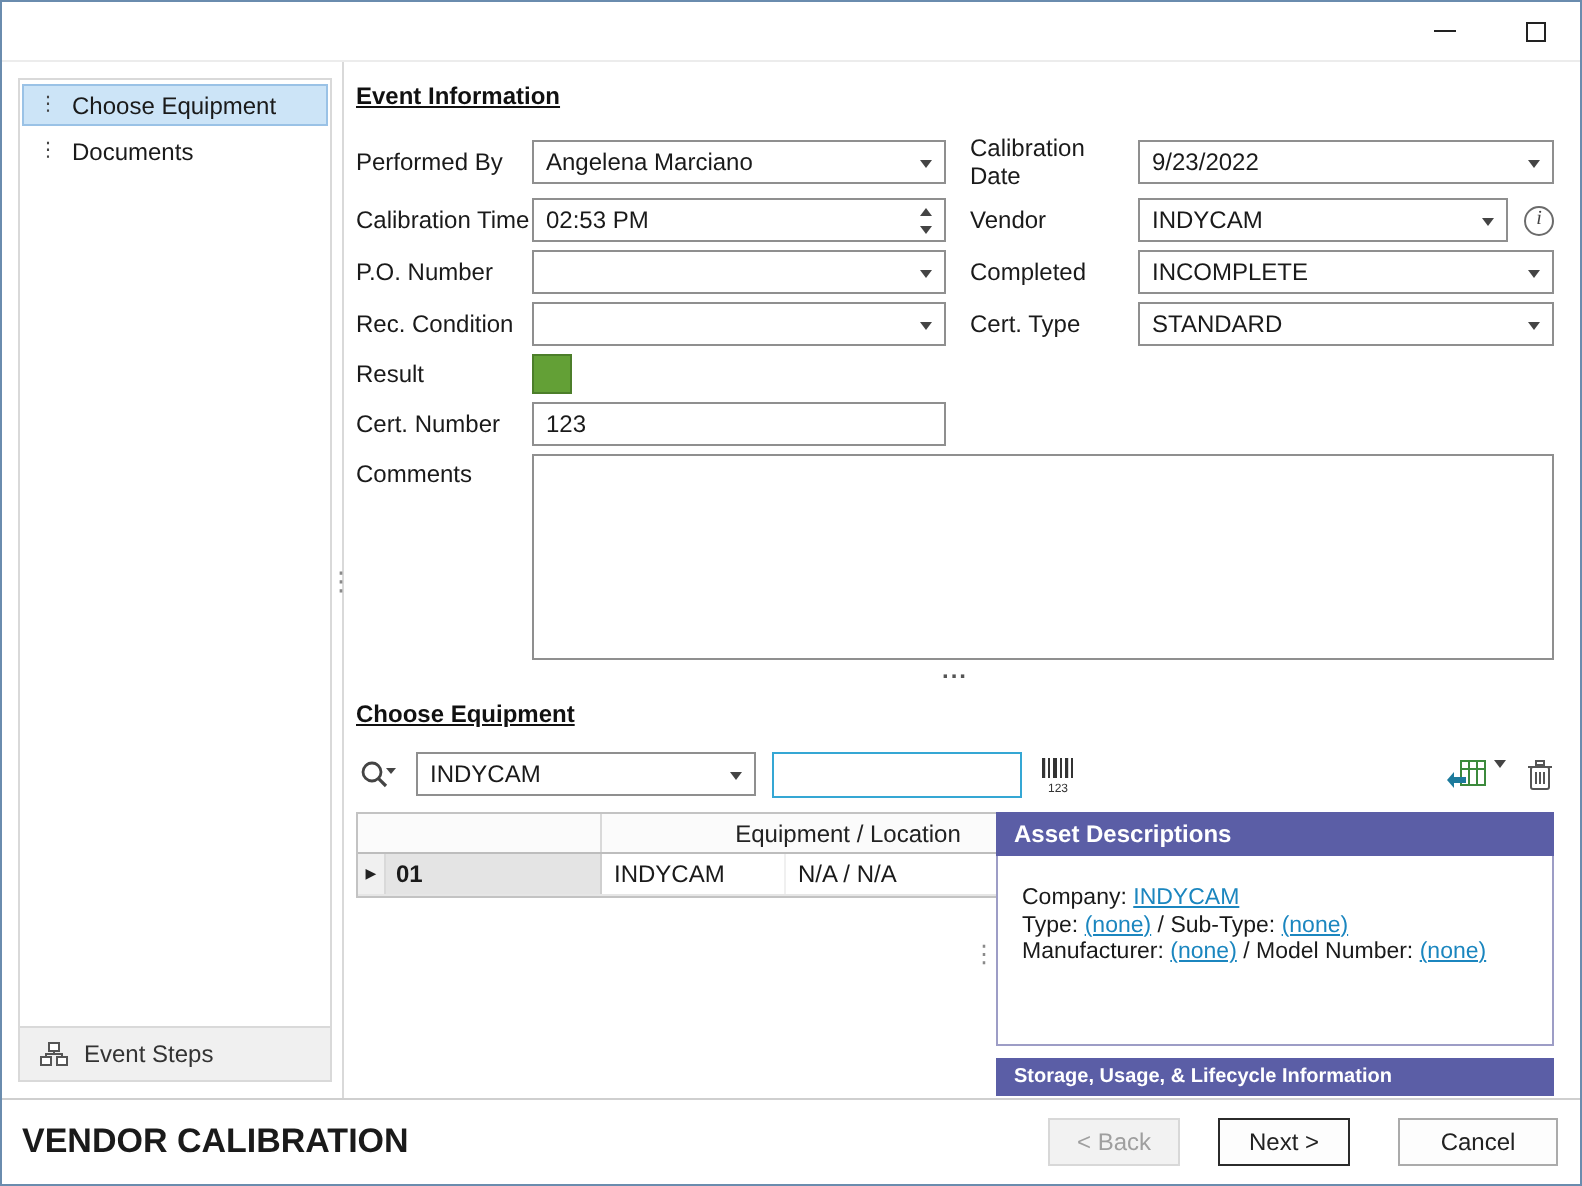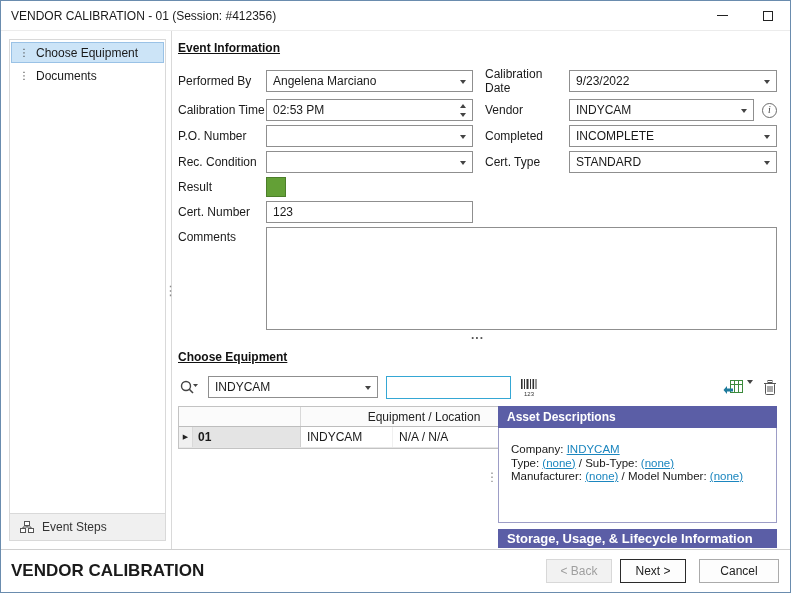--- a/index.html
+++ b/index.html
@@ -65,38 +65,37 @@
   .t-sel{flex:0 0 14px;background:#f0f0f0;border-right:1px solid #d9d9d9;display:flex;align-items:center;justify-content:center;font-size:7px;color:#222;}
   .t-id{flex:0 0 108px;background:#e4e4e4;border-right:1px solid #cfcfcf;display:flex;align-items:center;padding-left:5px;font-weight:bold;}
   .t-name{flex:0 0 92px;display:flex;align-items:center;padding-left:6px;border-right:1px solid #f0f0f0;}
   .t-loc{flex:0 0 154px;display:flex;align-items:center;padding-left:6px;}
   .gutter{flex:0 0 10px;display:flex;align-items:center;justify-content:center;color:#8a8a8a;font-size:12px;}
   .asset-panel{flex:1;display:flex;flex-direction:column;min-width:0;}
   .ap-header{flex:0 0 22px;background:#5b5ea6;color:#fff;font-weight:bold;display:flex;align-items:center;padding-left:9px;}
   .ap-body{flex:1;border:1px solid #9d9dc6;border-top:none;padding:15px 6px 2px 12px;font-size:11.5px;line-height:13.5px;overflow:hidden;background:#fff;}
   .ap-line{white-space:nowrap;overflow:hidden;}
   .lnk{color:#1b86bf;text-decoration:underline;cursor:pointer;}
-  .ap-storage{flex:0 0 19px;margin-top:6px;background:#5b5ea6;color:#fff;font-weight:bold;font-size:13px;display:flex;align-items:center;padding-left:9px;overflow:hidden;}
+  .ap-storage{flex:0 0 19px;margin-top:6px;background:#5b5ea6;color:#fff;font-weight:bold;font-size:10px;display:flex;align-items:center;padding-left:9px;overflow:hidden;}
   
   .footer{flex:0 0 43px;border-top:1px solid #cfcfcf;display:flex;align-items:center;padding:0 11px 0 10px;background:#fff;}
   .footer-title{font-size:17px;font-weight:bold;color:#1a1a1a;}
-  .btns{margin-left:auto;display:flex;align-items:center;gap:8px;}
+  .btns{margin-left:auto;display:flex;align-items:center;gap:19px;}
   .btn{min-width:66px;height:24px;border:1px solid #ababab;background:#fdfdfd;font:inherit;font-size:12px;color:#222;
     display:flex;align-items:center;justify-content:center;padding:0 12px;cursor:default;}
   .btn.disabled{color:#9f9f9f;background:#f2f2f2;border-color:#d8d8d8;}
   .btn.default{border-color:#2b2b2b;}
   .btn.cancel{margin-left:5px;min-width:80px;}
 </style>
 </head>
 <body>
 
 <div class="window">
 
   <div class="titlebar">
-    <span>VENDOR CALIBRATION - 01 (Session: #412356)</span>
     <div class="win-controls">
       <div class="win-btn">
           <span class="glyph-min"></span>
         </div>
       <div class="win-btn">
           <span class="glyph-max"></span>
         </div>
     </div>
   </div>
 

